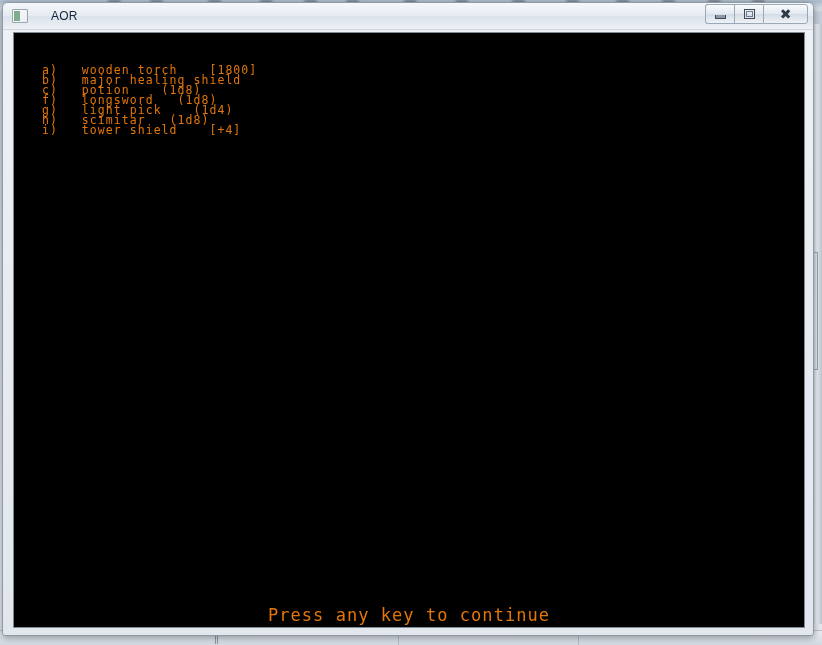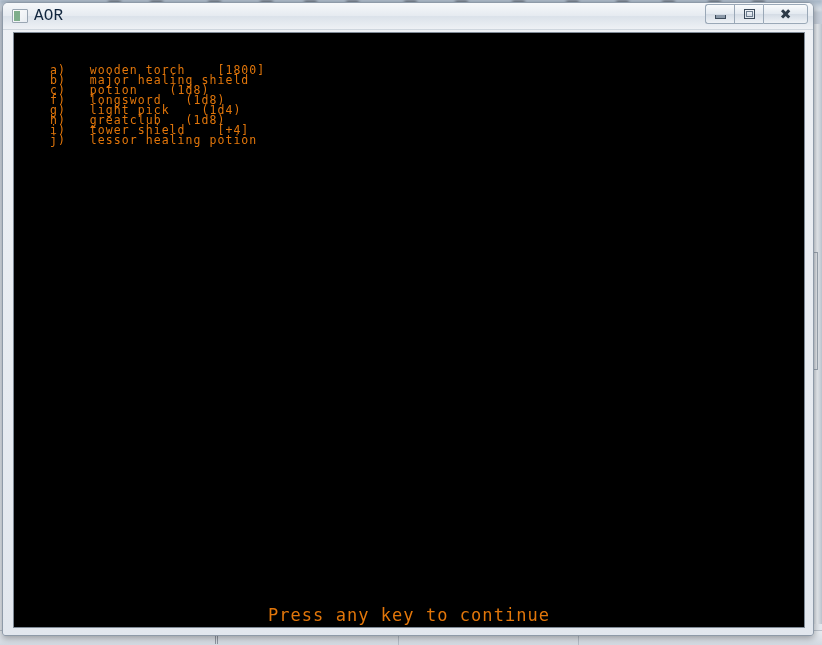--- a/index.html
+++ b/index.html
@@ -114,23 +114,23 @@
     border-radius: 1px;
   }
   #app-icon:before {
     content:"";
     position:absolute;
     left:1px; top:1px;
     width:6px; height:10px;
     background:#7fae8c;
   }
   #window-title {
-    margin-left: 6px;
-    font-family: Liberation Mono, monospace;
-    font-size: 16px;
+    margin-left: 23px;
+    font-family: Liberation Sans, sans-serif;
+    font-size: 12px;
     color: #10253d;
     letter-spacing: .2px;
   }
   .win-buttons {
     position: absolute;
     right: 5px; top: 1px;
     display: flex;
     gap: 0px;
   }
   .win-btn {
@@ -185,21 +185,21 @@
     overflow: hidden;
   }
   #console-screen {
     position: absolute;
     left: 0; top: 0;
     width: 100%; height: 100%;
     background: #000000;
   }
   .item-list {
     position: absolute;
-    left: 36px;
+    left: 28px;
     top: 32px;
   }
   .item-line {
     font-family: "DejaVu Sans Mono", monospace;
     font-size: 11.5px;
     line-height: 10px;
     color: #e2760a;
     white-space: pre;
     letter-spacing: 1.05px;
   }
@@ -275,23 +275,22 @@
 
   <div id="console-frame">
     <div id="console-screen">
 
       <div class="item-list" id="item-list">
           <div class="item-line">a)   wooden torch    [1800]</div>
           <div class="item-line">b)   major healing shield</div>
           <div class="item-line">c)   potion    (1d8)</div>
           <div class="item-line">f)   longsword   (1d8)</div>
           <div class="item-line">g)   light pick    (1d4)</div>
-          <div class="item-line">h)   greatclub   (1d8)</div>
+          <div class="item-line">h)   scimitar   (1d8)</div>
           <div class="item-line">i)   tower shield    [+4]</div>
-          <div class="item-line">j)   lessor healing potion</div>
         </div>
 
       <div id="press-any-key">Press any key to continue</div>
 
     </div>
   </div>
 
 </div>
 
 </body></html>

